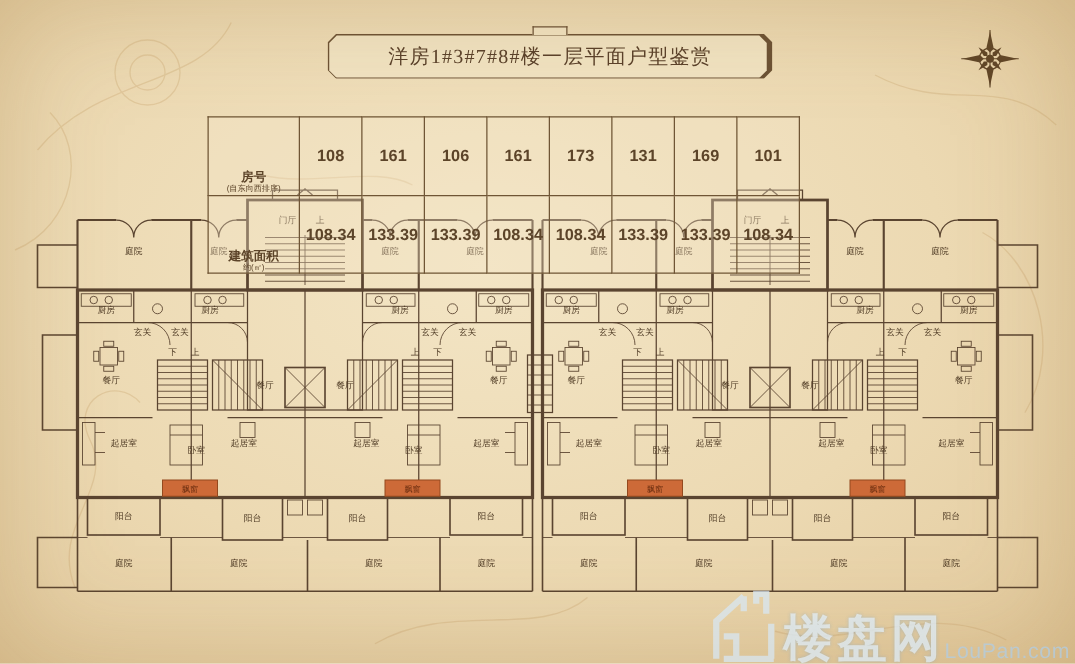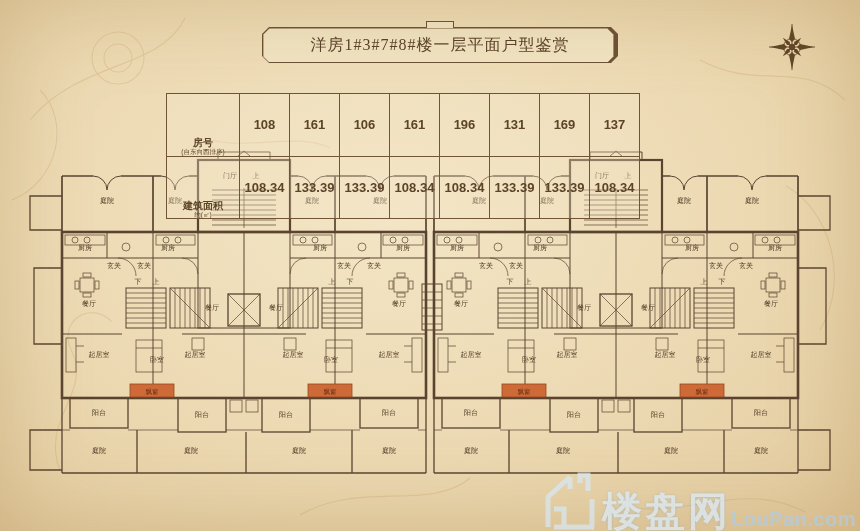--- a/index.html
+++ b/index.html
@@ -43,21 +43,21 @@
   .pattern{fill:none;stroke:#c7a36c;stroke-width:1.1;opacity:.32;}
   .compass-dark{fill:#5f4527;stroke:none;}
   .compass-line{fill:none;stroke:#5f4527;stroke-width:.9;}
 
   
   .watermark{position:absolute;right:4px;bottom:0;z-index:6;display:flex;align-items:flex-end;opacity:.85;}
   .wm-house{width:60px;height:62px;margin-right:2px;}
   .wm-col{display:flex;flex-direction:row;align-items:flex-end;}
   .wm-cn{font-size:40px;font-weight:bold;letter-spacing:3px;line-height:1;
          color:rgba(228,240,250,.82);text-shadow:0 0 3px rgba(130,170,205,.55);}
-  .wm-en{font-size:20px;font-weight:bold;margin-top:-4px;letter-spacing:.5px;
+  .wm-en{font-size:17px;font-weight:normal;margin-top:-4px;letter-spacing:.5px;
          color:rgba(175,205,230,.85);}
 </style>
 </head>
 <body>
 
 <div id="stage">
 
   <div class="title-box">
     <div class="tb-border"></div>
     <div class="tb-inner"></div>
@@ -69,24 +69,24 @@
     <tbody>
         <tr>
       <td class="hd">
         <span class="hd-main">房号</span>
         <span class="hd-sub">(自东向西排序)</span>
       </td>
       <td class="val">108</td>
       <td class="val">161</td>
       <td class="val">106</td>
       <td class="val">161</td>
-      <td class="val">196</td>
+      <td class="val">173</td>
       <td class="val">131</td>
       <td class="val">169</td>
-      <td class="val">137</td>
+      <td class="val">101</td>
     </tr>
     <tr>
       <td class="hd">
         <span class="hd-main">建筑面积</span>
         <span class="hd-sub">约(㎡)</span>
       </td>
       <td class="val">108.34</td>
       <td class="val">133.39</td>
       <td class="val">133.39</td>
       <td class="val">108.34</td>

